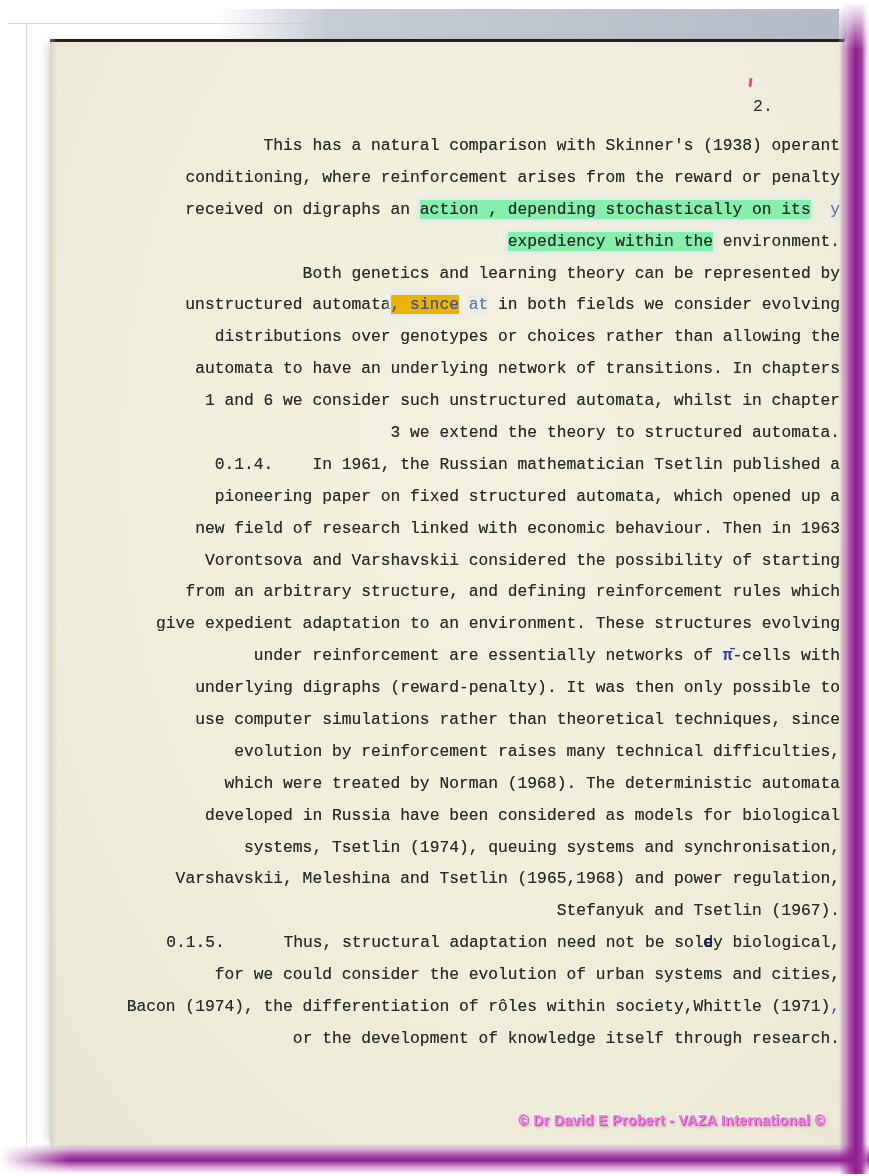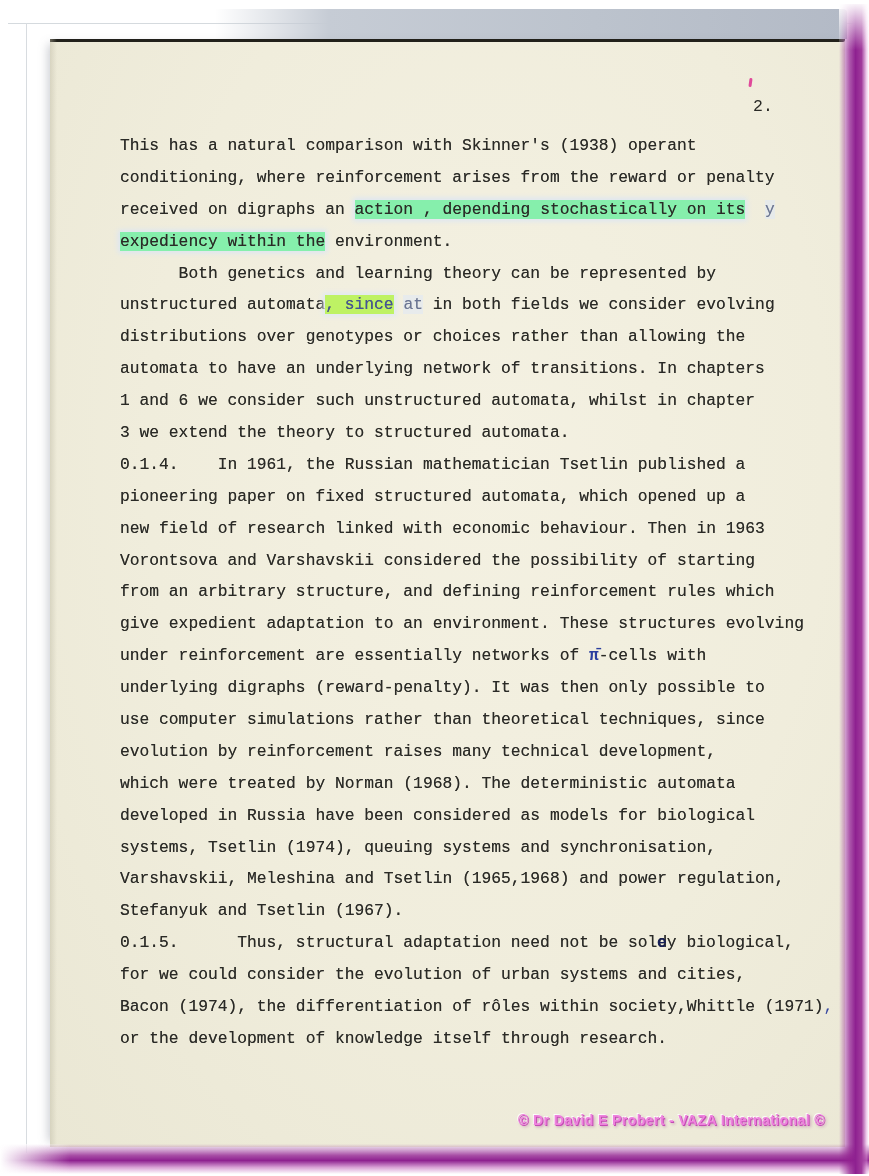--- a/index.html
+++ b/index.html
@@ -34,23 +34,23 @@
     background:
       linear-gradient(to right, #ffffff 0px, rgba(255,255,255,0) 70px),
       linear-gradient(to bottom, rgba(146,34,144,0) 0%, rgba(146,34,144,0.8) 38%, #8e2190 55%, rgba(185,85,180,0.55) 78%, rgba(255,255,255,0) 100%);
     filter:blur(0.4px);}
 
   
   #text-block{position:absolute;left:120px;top:130px;width:720px;
     font-family:"Liberation Mono","DejaVu Sans Mono",monospace;
     font-size:16.3px;line-height:31.9px;color:#2a2a26;
     text-shadow:0 0 0.5px rgba(42,42,38,0.65);}
-  .tline{white-space:pre;height:31.9px;}
+  .tline{white-space:pre;height:31.9px;text-align:right;}
   .hl{background:#86efac;box-shadow:0 0 5px 2px #dce6f3;}
-  .bluehl{color:#44549c;background:#bef264;box-shadow:0 0 5px 2px #dfe8f5;}
+  .bluehl{color:#44549c;background:#eab308;box-shadow:0 0 5px 2px #dfe8f5;}
   .ghost{color:rgba(104,126,192,0.48);background:rgba(223,232,245,0.55);}
   .blue{color:#3647a0;text-shadow:none;}
   .hand{color:#2b3f9e;font-weight:bold;text-shadow:none;}
   .overtype{display:inline-block;margin-left:-0.62em;color:#161f58;font-weight:bold;}
 
   .page-number{position:absolute;left:753px;top:97px;
     font-family:"Liberation Mono","DejaVu Sans Mono",monospace;font-size:16.5px;color:#2a2a26;}
   .pink-mark{position:absolute;left:749px;top:78px;width:3px;height:9px;background:#e0499a;
     border-radius:2px;transform:rotate(8deg);}
 
@@ -89,21 +89,21 @@
       <div class="tline"><span>3 we extend the theory to structured automata.</span></div>
       <div class="tline"><span>0.1.4.    In 1961, the Russian mathematician Tsetlin published a</span></div>
       <div class="tline"><span>pioneering paper on fixed structured automata, which opened up a</span></div>
       <div class="tline"><span>new field of research linked with economic behaviour. Then in 1963</span></div>
       <div class="tline"><span>Vorontsova and Varshavskii considered the possibility of starting</span></div>
       <div class="tline"><span>from an arbitrary structure, and defining reinforcement rules which</span></div>
       <div class="tline"><span>give expedient adaptation to an environment. These structures evolving</span></div>
       <div class="tline"><span>under reinforcement are essentially networks of </span><span class="hand">π̄</span><span>-cells with</span></div>
       <div class="tline"><span>underlying digraphs (reward-penalty). It was then only possible to</span></div>
       <div class="tline"><span>use computer simulations rather than theoretical techniques, since</span></div>
-      <div class="tline"><span>evolution by reinforcement raises many technical development,</span></div>
+      <div class="tline"><span>evolution by reinforcement raises many technical difficulties,</span></div>
       <div class="tline"><span>which were treated by Norman (1968). The deterministic automata</span></div>
       <div class="tline"><span>developed in Russia have been considered as models for biological</span></div>
       <div class="tline"><span>systems, Tsetlin (1974), queuing systems and synchronisation,</span></div>
       <div class="tline"><span>Varshavskii, Meleshina and Tsetlin (1965,1968) and power regulation,</span></div>
       <div class="tline"><span>Stefanyuk and Tsetlin (1967).</span></div>
       <div class="tline"><span>0.1.5.      Thus, structural adaptation need not be sol</span><span>d</span><span class="overtype">e</span><span>y biological,</span></div>
       <div class="tline"><span>for we could consider the evolution of urban systems and cities,</span></div>
       <div class="tline"><span>Bacon (1974), the differentiation of rôles within society,Whittle (1971)</span><span class="blue">,</span></div>
       <div class="tline"><span>or the development of knowledge itself through research.</span></div>
     </div>

